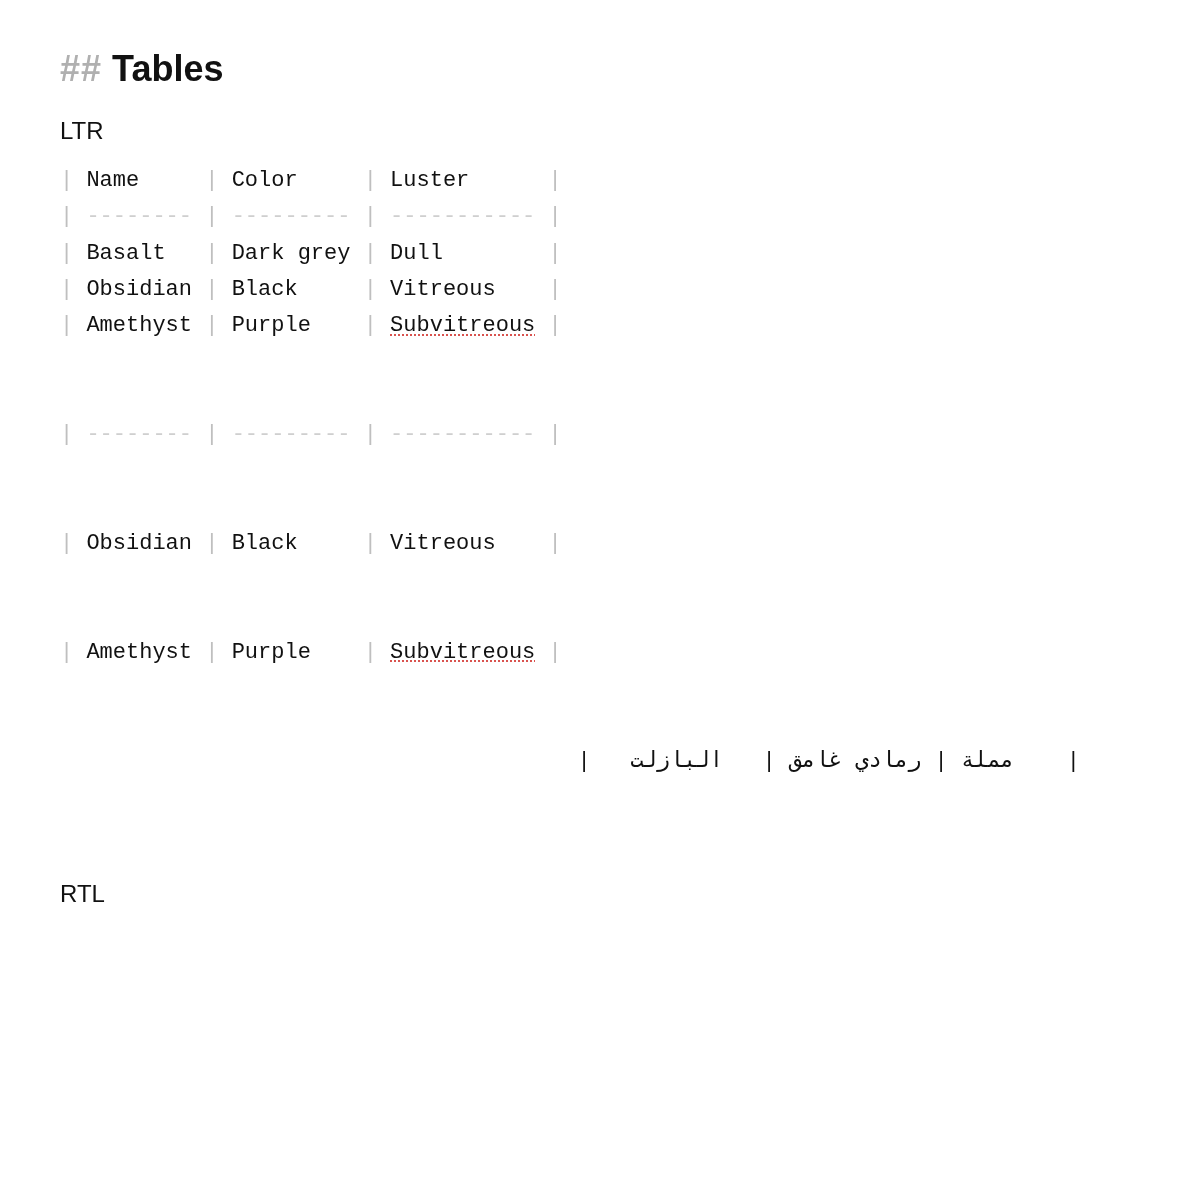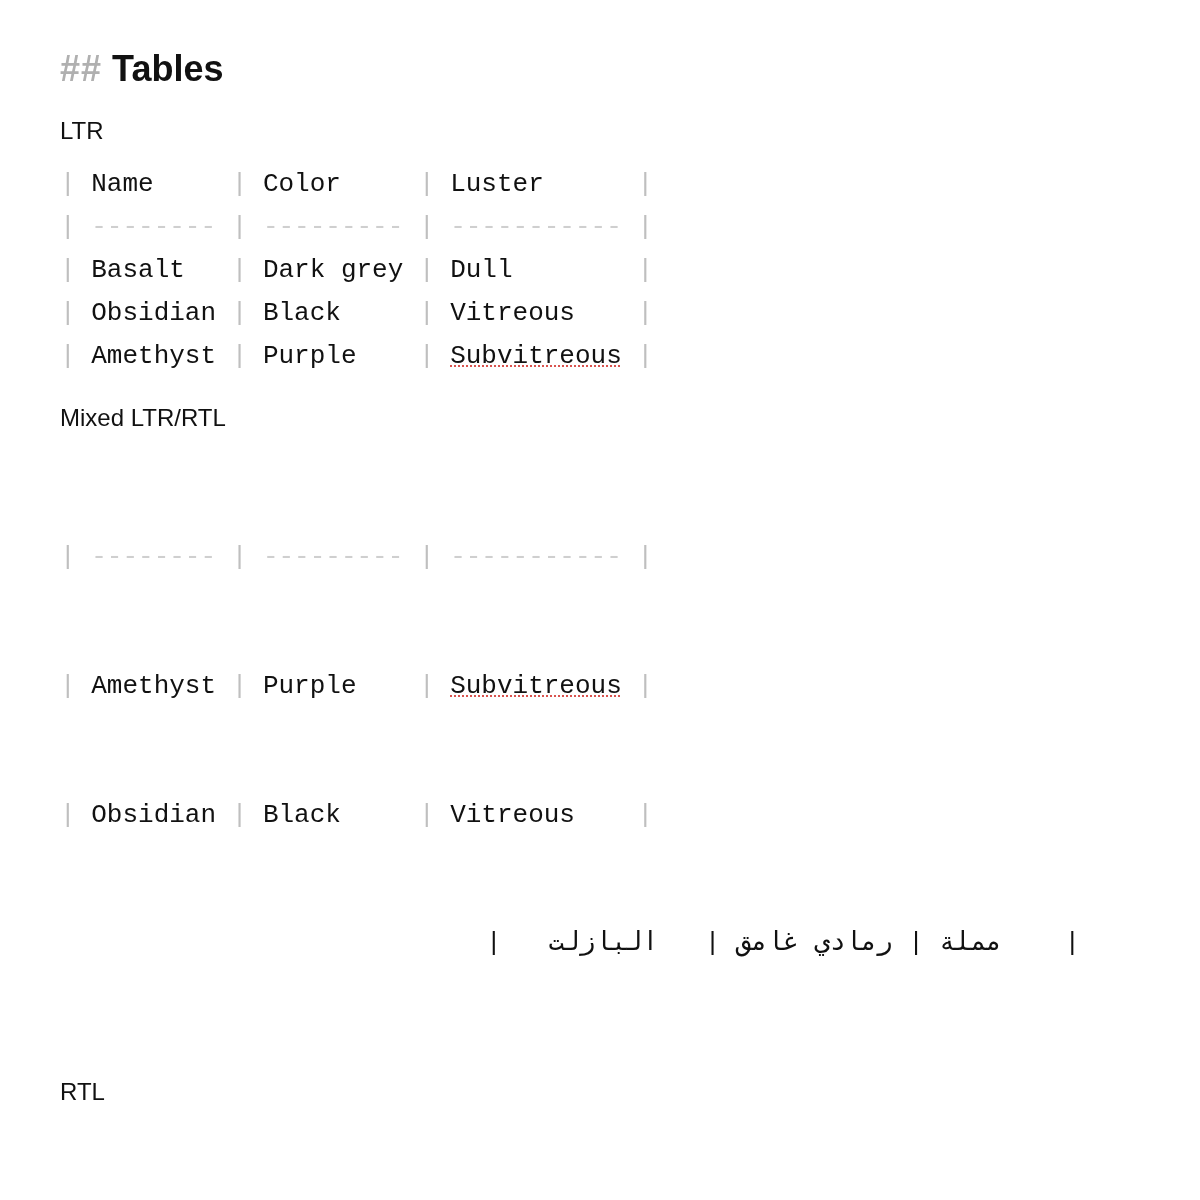--- a/index.html
+++ b/index.html
@@ -26,21 +26,21 @@
   }
   .subhead {
     font-size: 24px;
     font-weight: 400;
     color: #111;
     margin-top: 27px;
     margin-bottom: 18px;
   }
   .mono {
     font-family: ui-monospace, SFMono-Regular, "SF Mono", Menlo, Consolas, "Courier New", monospace;
-    font-size: 26px;
+    font-size: 22px;
     line-height: 1.65;
     white-space: pre;
     color: #111;
   }
   .dash {
     color: #cfcfcf;
   }
   .pipe {
     color: #bfbfbf;
   }
@@ -71,23 +71,22 @@
     <span>Tables</span>
   </div>
 
   <div class="subhead">LTR</div>
   <div class="mono"><span class="pipe">|</span> <span>Name</span>     <span class="pipe">|</span> <span>Color</span>     <span class="pipe">|</span> <span>Luster</span>      <span class="pipe">|</span>
 <span class="pipe">|</span> <span class="dash">--------</span> <span class="pipe">|</span> <span class="dash">---------</span> <span class="pipe">|</span> <span class="dash">-----------</span> <span class="pipe">|</span>
 <span class="pipe">|</span> <span>Basalt</span>   <span class="pipe">|</span> <span>Dark grey</span> <span class="pipe">|</span> <span>Dull</span>        <span class="pipe">|</span>
 <span class="pipe">|</span> <span>Obsidian</span> <span class="pipe">|</span> <span>Black</span>     <span class="pipe">|</span> <span>Vitreous</span>    <span class="pipe">|</span>
 <span class="pipe">|</span> <span>Amethyst</span> <span class="pipe">|</span> <span>Purple</span>    <span class="pipe">|</span> <span class="spell">Subvitreous</span> <span class="pipe">|</span></div>
 
-  <div class="subhead">Mixed LTR/RTL</div>
   <div class="mono mixed-block">
     <div class="mixed-left"><span class="pipe">|</span> <span class="dash">--------</span> <span class="pipe">|</span> <span class="dash">---------</span> <span class="pipe">|</span> <span class="dash">-----------</span> <span class="pipe">|</span></div>
+    <div class="mixed-left"><span class="pipe">|</span> <span>Obsidian</span> <span class="pipe">|</span> <span>Black</span>     <span class="pipe">|</span> <span>Vitreous</span>    <span class="pipe">|</span></div>
     <div class="mixed-left"><span class="pipe">|</span> <span>Amethyst</span> <span class="pipe">|</span> <span>Purple</span>    <span class="pipe">|</span> <span class="spell">Subvitreous</span> <span class="pipe">|</span></div>
-    <div class="mixed-left"><span class="pipe">|</span> <span>Obsidian</span> <span class="pipe">|</span> <span>Black</span>     <span class="pipe">|</span> <span>Vitreous</span>    <span class="pipe">|</span></div>
     <div class="mixed-right">|    مملة | رمادي غامق |   البازلت   |</div>
   </div>
 
   <div class="subhead">RTL</div>
 
 </div>
 
 </body></html>

